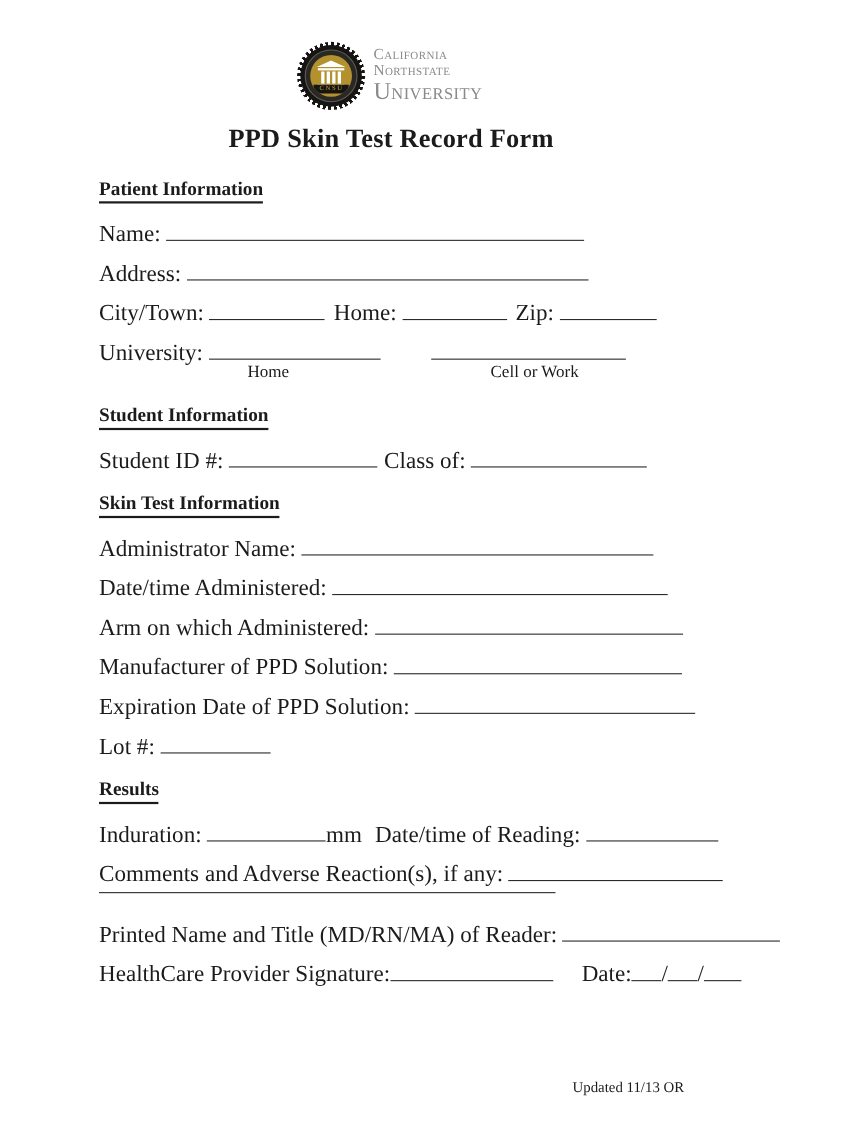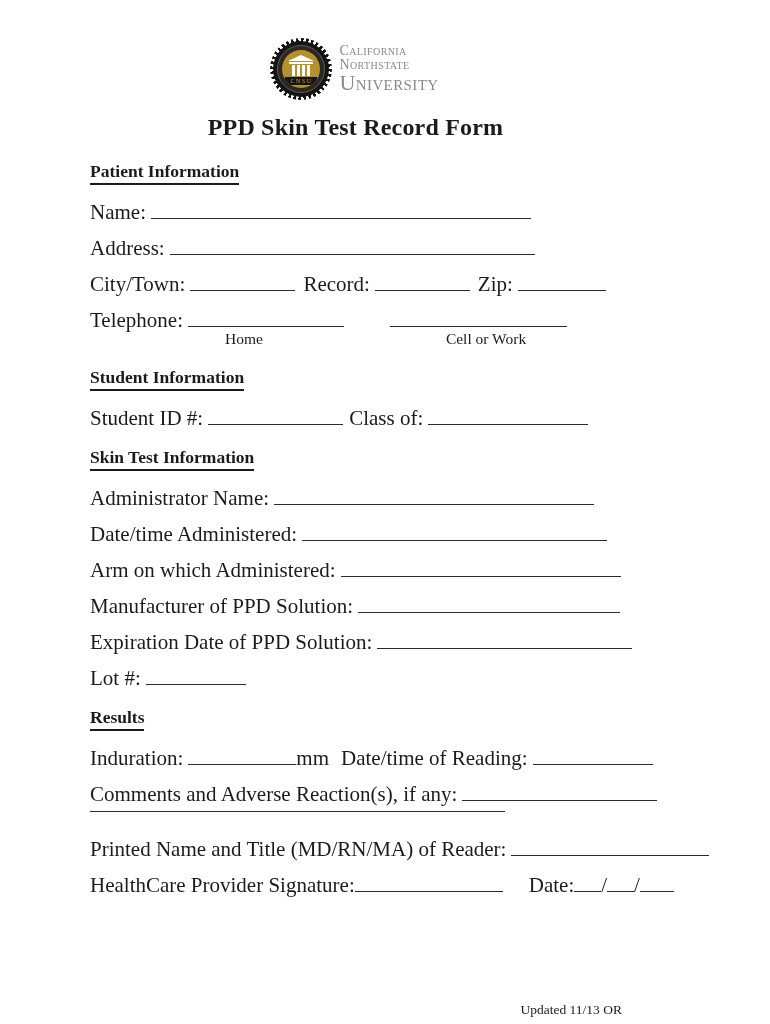--- a/index.html
+++ b/index.html
@@ -49,21 +49,21 @@
   .w156{width:156px} .w177{width:177px} .w135{width:135px} .w160{width:160px}
   .w320{width:320px} .w305{width:305px} .w280{width:280px} .w262{width:262px} .w255{width:255px}
   .w100{width:100px} .w108{width:108px} .w120{width:120px} .w195{width:195px} .w148{width:148px}
   .w198{width:198px} .w27{width:27px} .w34{width:34px}
   .sp46{width:46px} .sp12{width:12px} .sp26{width:26px}
   .subrow { margin-top:2px; font-size:15.5px; line-height:16px; white-space:nowrap; }
   .sub-home { margin-left:135px; }
   .sub-cell { margin-left:183px;text-align:right; }
   .cont-line { margin-top:0; width:415px; height:8px; border-bottom:1.4px solid var(--line,#2a2a2a); }
   .mt29 { margin-top:29px; } .mt33 { }
-  .footer { position:absolute; top:1002px; right:89px; font-size:13.5px; }
+  .footer { position:absolute; top:981px; right:89px; font-size:13.5px; }
 </style>
 </head>
 <body>
 
 <div class="page">
   <div class="content">
 
     <div class="logo-block">
       <div class="seal">
         <div class="seal-serration"></div>
@@ -97,25 +97,25 @@
 
     <div class="row">
       <span class="lbl">Name:</span><span class="fl w380"></span>
     </div>
 
     <div class="row">
       <span class="lbl">Address:</span><span class="fl w365"></span>
     </div>
 
     <div class="row">
-      <span class="lbl">City/Town:</span><span class="fl w105 gap8"></span><span class="lbl">Record:</span><span class="fl w95 gap8"></span><span class="lbl">Zip:</span><span class="fl w88"></span>
+      <span class="lbl">City/Town:</span><span class="fl w105 gap8"></span><span class="lbl">Home:</span><span class="fl w95 gap8"></span><span class="lbl">Zip:</span><span class="fl w88"></span>
     </div>
 
     <div class="row">
-      <span class="lbl">Telephone:</span><span class="fl w156"></span><span class="sp sp46"></span><span class="fl w177"></span>
+      <span class="lbl">University:</span><span class="fl w156"></span><span class="sp sp46"></span><span class="fl w177"></span>
     </div>
     <div class="subrow">
       <span class="sub-home">Home</span><span class="sub-cell">Cell or Work</span>
     </div>
 
     <h2 class="sec"><span class="sec-u">Student Information</span></h2>
 
     <div class="row">
       <span class="lbl">Student ID #:</span><span class="fl w135 gap6"></span><span class="lbl">Class of:</span><span class="fl w160"></span>
     </div>

